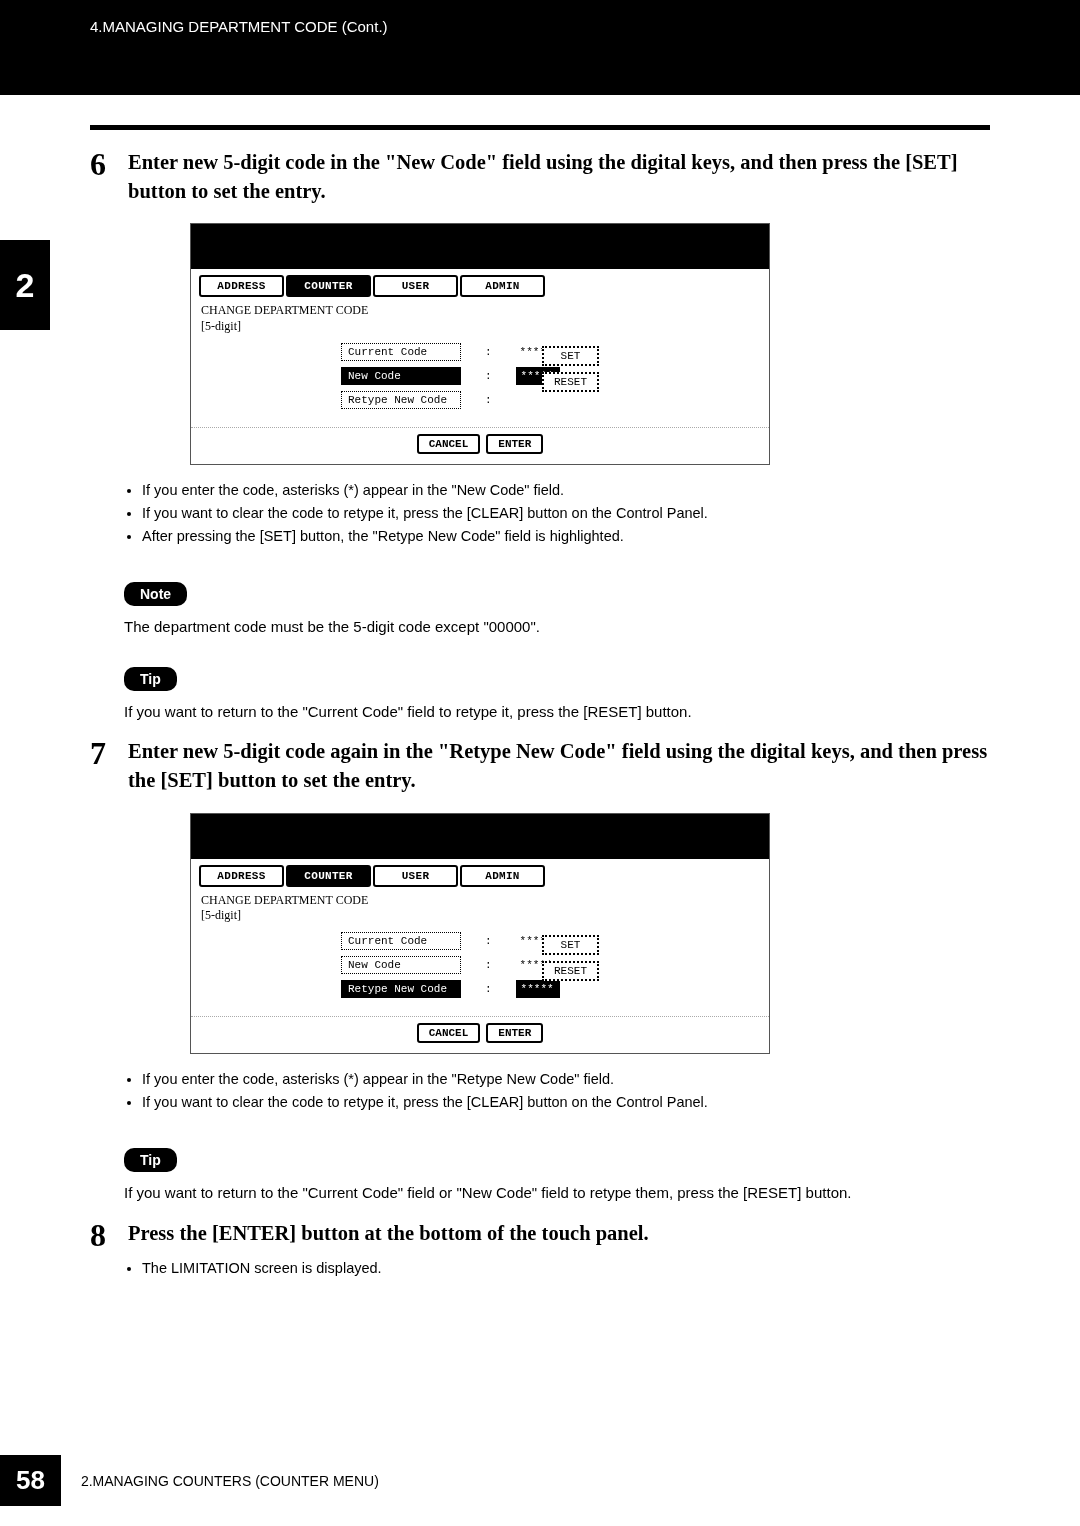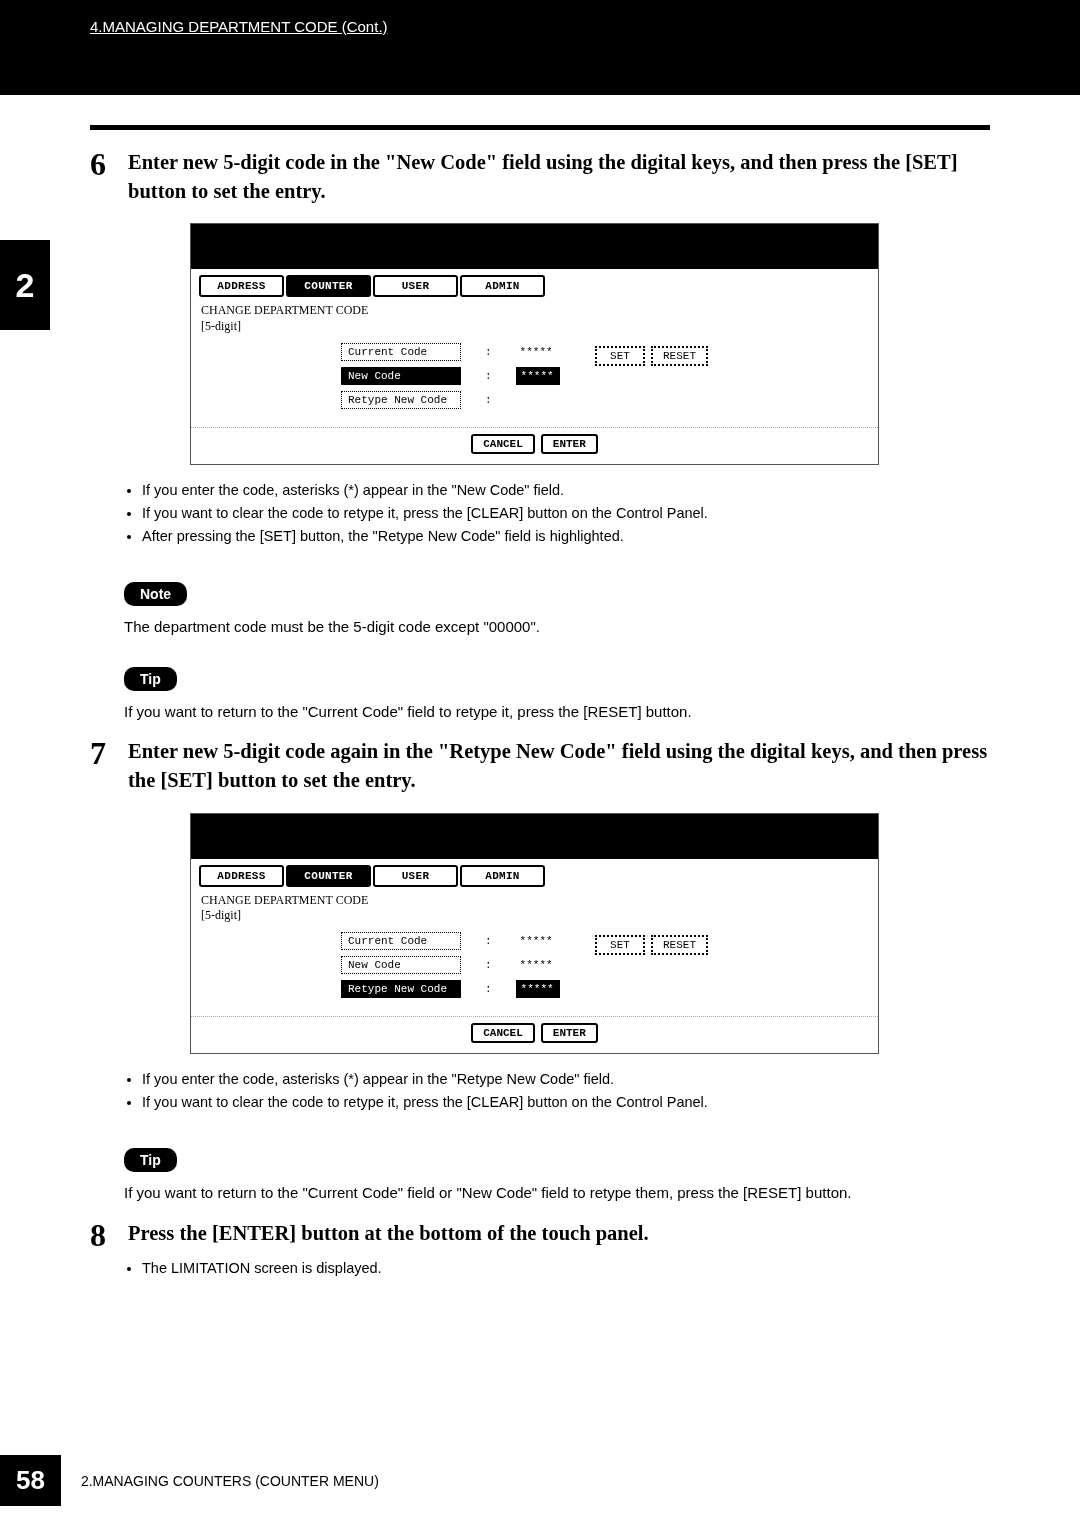--- a/index.html
+++ b/index.html
@@ -13,21 +13,20 @@
     }
     .page {
       position: relative;
       min-height: 1526px;
     }
     .header-bar {
       background: #000;
       color: #fff;
       padding: 18px 14px 60px 90px;
       font-size: 15px;
-      text-decoration: underline;
     }
     .chapter-tab {
       position: absolute;
       left: 0;
       top: 240px;
       width: 50px;
       height: 90px;
       background: #000;
       color: #fff;
       display: flex;
@@ -61,21 +60,21 @@
     }
     .step-text {
       font-family: Georgia, 'Times New Roman', serif;
       font-weight: bold;
       font-size: 20.5px;
       line-height: 1.4;
       flex: 1;
     }
     .screenshot {
       margin: 18px 0 14px 100px;
-      width: 689px;
+      width: 580px;
       border: 1px solid #555;
     }
     .screen-top { background: #000; height: 45px; }
     .screen-body { background: #fff; padding: 0; }
     .tabs-row {
       display: flex;
       padding: 6px 8px 0 8px;
       gap: 2px;
     }
     .tab {
@@ -144,20 +143,21 @@
       padding: 2px 10px;
       text-align: center;
       background: #fff;
       min-width: 50px;
     }
     .side-buttons {
       position: absolute;
       right: 170px;
       top: 5px;
       display: flex;
+      flex-direction: column;
       gap: 6px;
     }
     .dotted-sep {
       border: none;
       border-top: 1px dotted #aaa;
       margin: 4px 0 6px 0;
     }
     .bottom-buttons {
       display: flex;
       justify-content: center;

